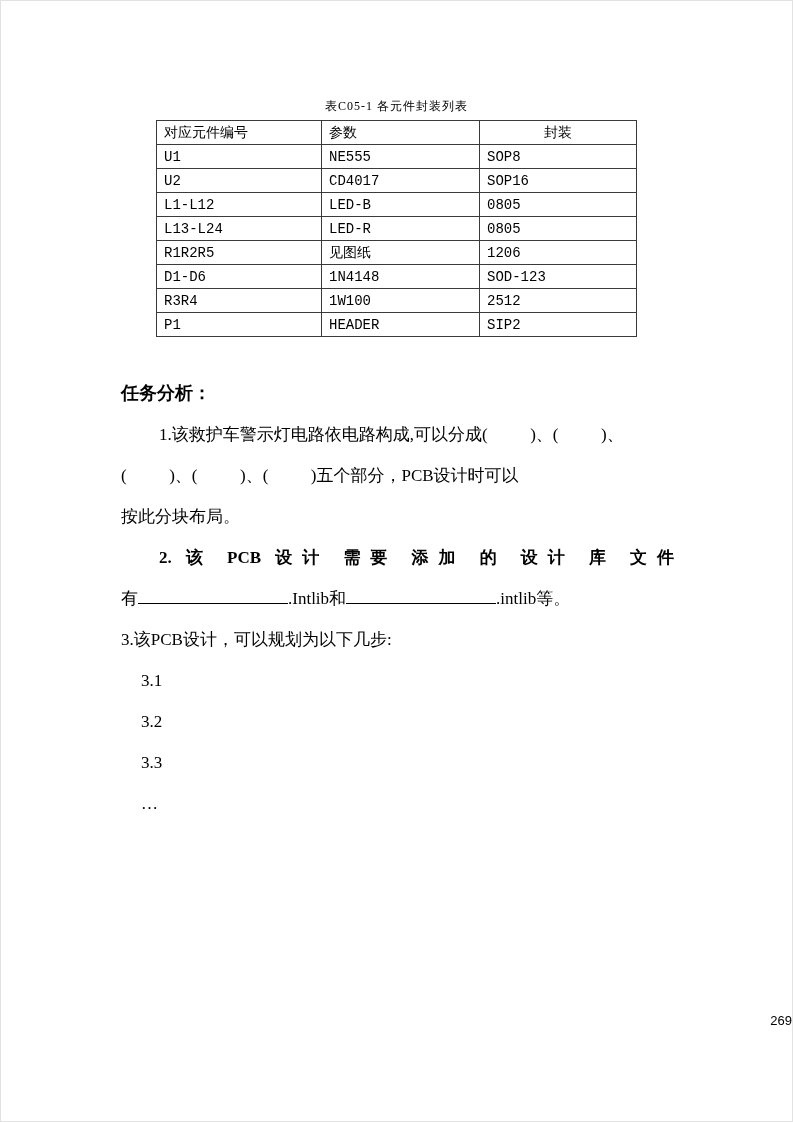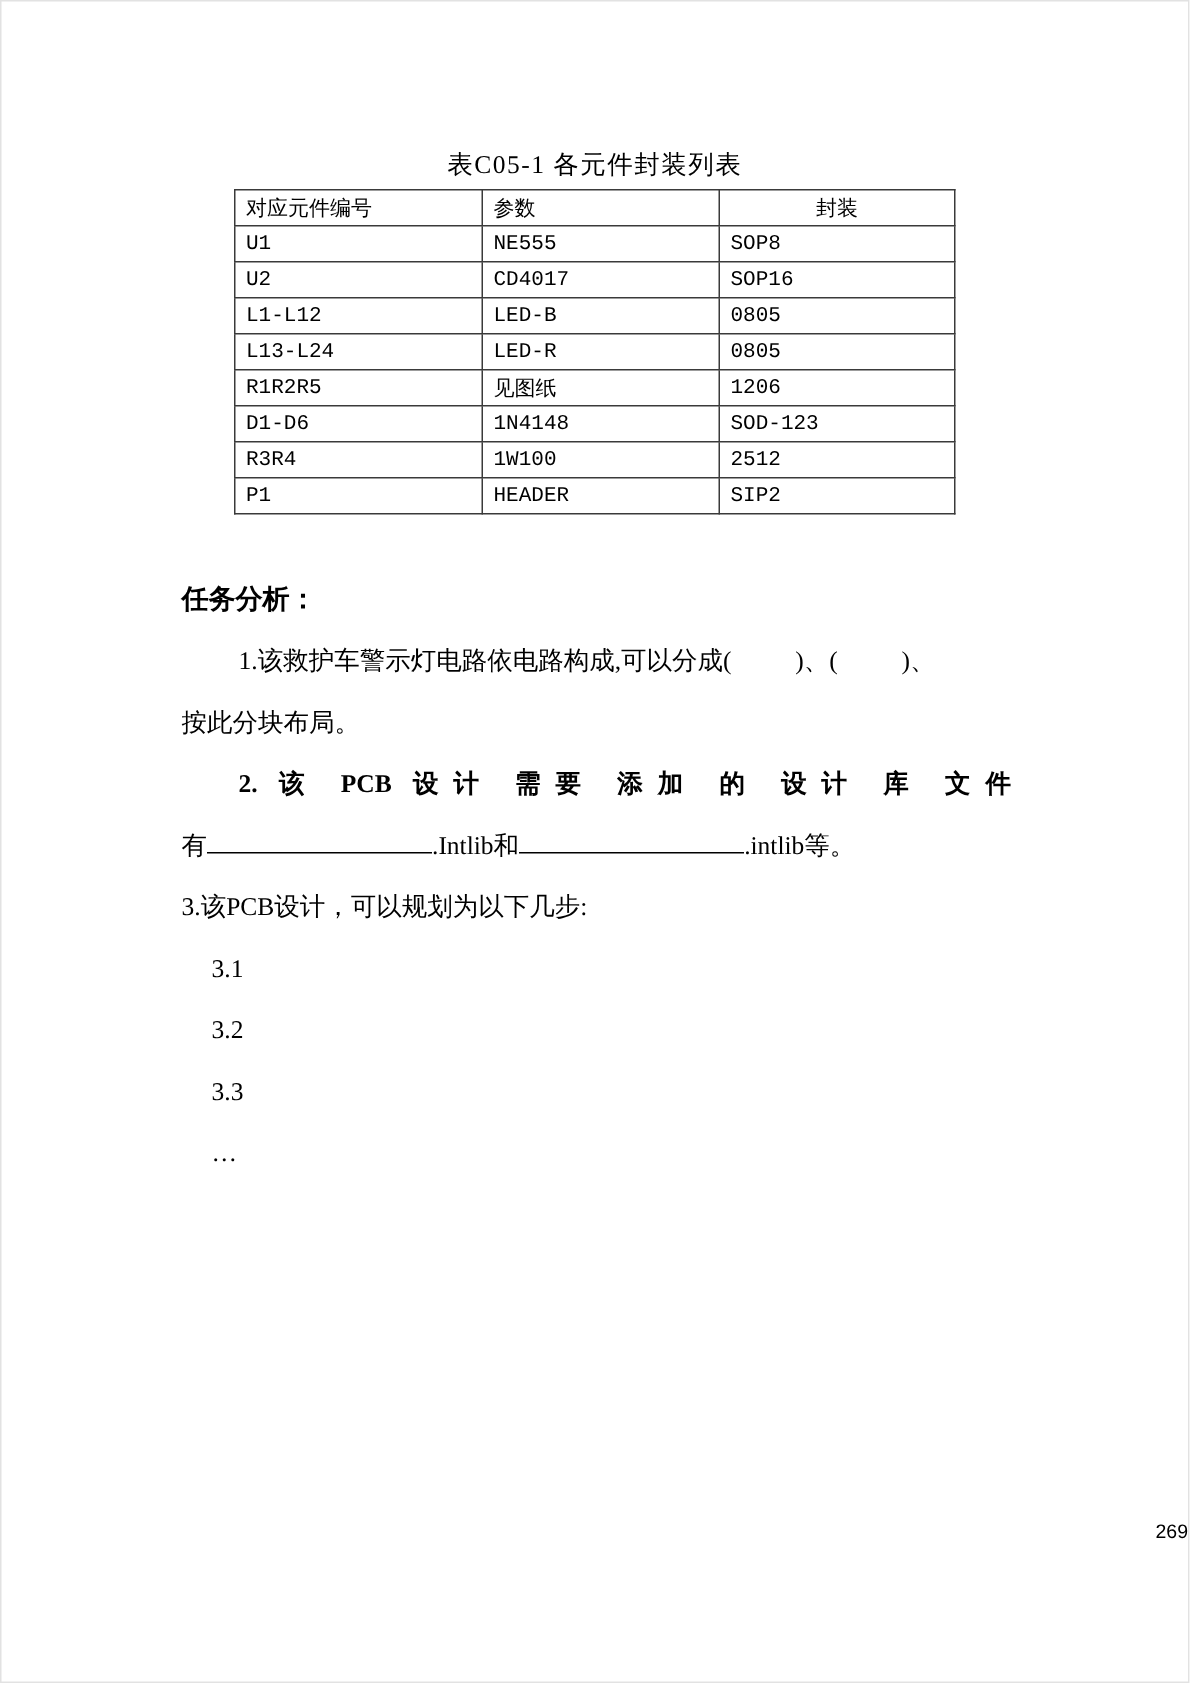--- a/index.html
+++ b/index.html
@@ -10,21 +10,21 @@
     height: 1122px;
     margin: 0 auto;
     background: #ffffff;
     border: 1px solid #e2e2e2;
     padding-top: 97px;
     font-family: "Liberation Serif", "DejaVu Serif", serif;
     color: #000;
   }
   .table-title {
     text-align: center;
-    font-size: 17px;
+    font-size: 12px;
     letter-spacing: 1px;
     margin: 0 0 5px 0;
   }
   table.parts-table {
     border-collapse: collapse;
     margin: 0 auto;
     width: 480px;
     table-layout: fixed;
     font-family: "Liberation Mono", "DejaVu Sans Mono", monospace;
     font-size: 14px;
@@ -128,20 +128,21 @@
           <td>HEADER</td>
           <td>SIP2</td>
         </tr>
       </tbody>
   </table>
 
   <div class="body-text">
     <p class="heading">任务分析：</p>
 
     <p class="indent prewrap">1.该救护车警示灯电路依电路构成,可以分成(          )、(          )、</p>
+    <p class="prewrap">(          )、(          )、(          )五个部分，PCB设计时可以</p>
     <p>按此分块布局。</p>
 
     <p class="indent justify-last">2. 该 PCB 设计 需要 添加 的 设计 库 文件</p>
     <p><span>有</span><span class="blank"></span><span>.Intlib和</span><span class="blank"></span><span>.intlib等。</span></p>
 
     <p>3.该PCB设计，可以规划为以下几步:</p>
 
     <p class="step">3.1</p>
     <p class="step">3.2</p>
     <p class="step">3.3</p>

